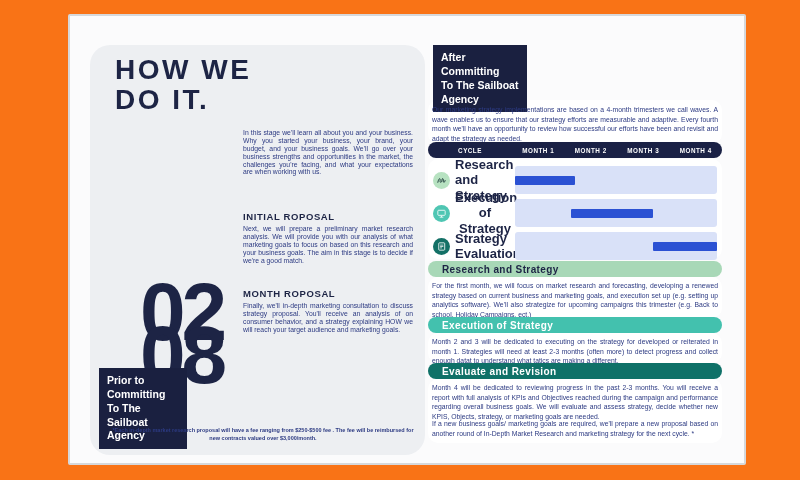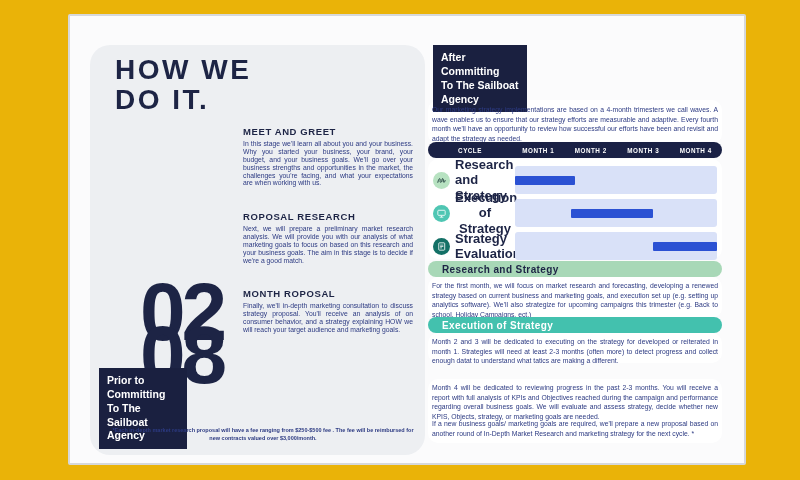--- a/index.html
+++ b/index.html
@@ -1,17 +1,17 @@
 <!DOCTYPE html>
 <html><head>
 <meta charset="utf-8">
 <style>
   * { margin:0; padding:0; box-sizing:border-box; }
   body { font-family:"Liberation Sans", sans-serif; background:#fff; }
-  .canvas { position:relative; width:800px; height:480px; background:#eab308; overflow:hidden; }
+  .canvas { position:relative; width:800px; height:480px; background:#f97316; overflow:hidden; }
   .frame { position:absolute; left:68px; top:14px; width:678px; height:451px;
            border:2px solid #d6d8db; background:#fbfbfc; border-radius:2px; }
 
   
   .left-panel { position:absolute; left:90px; top:45px; width:335px; height:410px;
                 background:#edeff2; border-radius:20px; }
   .big-title { position:absolute; left:115px; top:55px; font-size:28px; font-weight:800;
                color:#1d2445; letter-spacing:2.5px; line-height:1.08; white-space:pre-line; }
   .step-num { position:absolute; left:140px; width:100px; font-size:82px; font-weight:800;
               color:#1d2445; letter-spacing:-4px; line-height:1; }
@@ -71,25 +71,24 @@
   <div class="frame"></div>
 
   <div class="left-panel"></div>
   <div class="big-title">HOW WE
 DO IT.</div>
 
   <div class="step-num num2">02</div>
   <div class="step-num num3">08</div>
 
   <div class="step-text st1">
-    <div class="step-title">MEET AND GREET</div>
     <div class="step-body">In this stage we'll learn all about you and your business. Why you started your business, your brand, your budget, and your business goals. We'll go over your business strengths and opportunities in the market, the challenges you're facing, and what your expectations are when working with us.</div>
   </div>
   <div class="step-text st2">
-    <div class="step-title">ROPOSAL RESEARCH</div>
+    <div class="step-title">INITIAL ROPOSAL</div>
     <div class="step-body">Next, we will prepare a preliminary market research analysis. We will provide you with our analysis of what marketing goals to focus on based on this research and your business goals. The aim in this stage is to decide if we're a good match.</div>
   </div>
   <div class="step-text st3">
     <div class="step-title">MONTH ROPOSAL</div>
     <div class="step-body">Finally, we'll in-depth marketing consultation to discuss strategy proposal. You'll receive an analysis of on consumer behavior, and a strategy explaining HOW we will reach your target audience and marketing goals.</div>
   </div>
 
   <div class="navy-box prior-box">Prior to
 Committing
 To The Sailboat
@@ -158,15 +157,18 @@
   <div class="pill pill-green">
     <span class="pill-label">Research and Strategy</span>
   </div>
   <div class="rp rp-research">For the first month, we will focus on market research and forecasting, developing a renewed strategy based on current business and marketing goals, and execution set up (e.g. setting up analytics software). We'll also strategize for upcoming campaigns this trimester (e.g. Back to school, Holiday Campaigns, ect.)</div>
 
   <div class="pill pill-teal">
     <span class="pill-label">Execution of Strategy</span>
   </div>
   <div class="rp rp-exec">Month 2 and 3 will be dedicated to executing on the strategy for developed or reiterated in month  1. Strategies will need at least 2-3 months (often more) to detect progress and collect enough datat to understand what tatics are making a different.</div>
 
+  <div class="pill pill-dark">
+    <span class="pill-label">Evaluate and Revision</span>
+  </div>
   <div class="rp rp-eval1">Month 4 will be dedicated to reviewing progress in the past 2-3 months. You will receive a report with full analysis of KPIs and Objectives reached during the campaign and performance regarding overall business goals. We will evaluate and assess strategy, decide whether new KPIS, Objects, strategy, or marketing goals are needed.</div>
   <div class="rp rp-eval2">If a new business goals/ marketing goals are required, we'll prepare a new proposal based on another round of In-Depth Market Research and marketing strategy for the next cycle. *</div>
 </div>
 
 </body></html>

